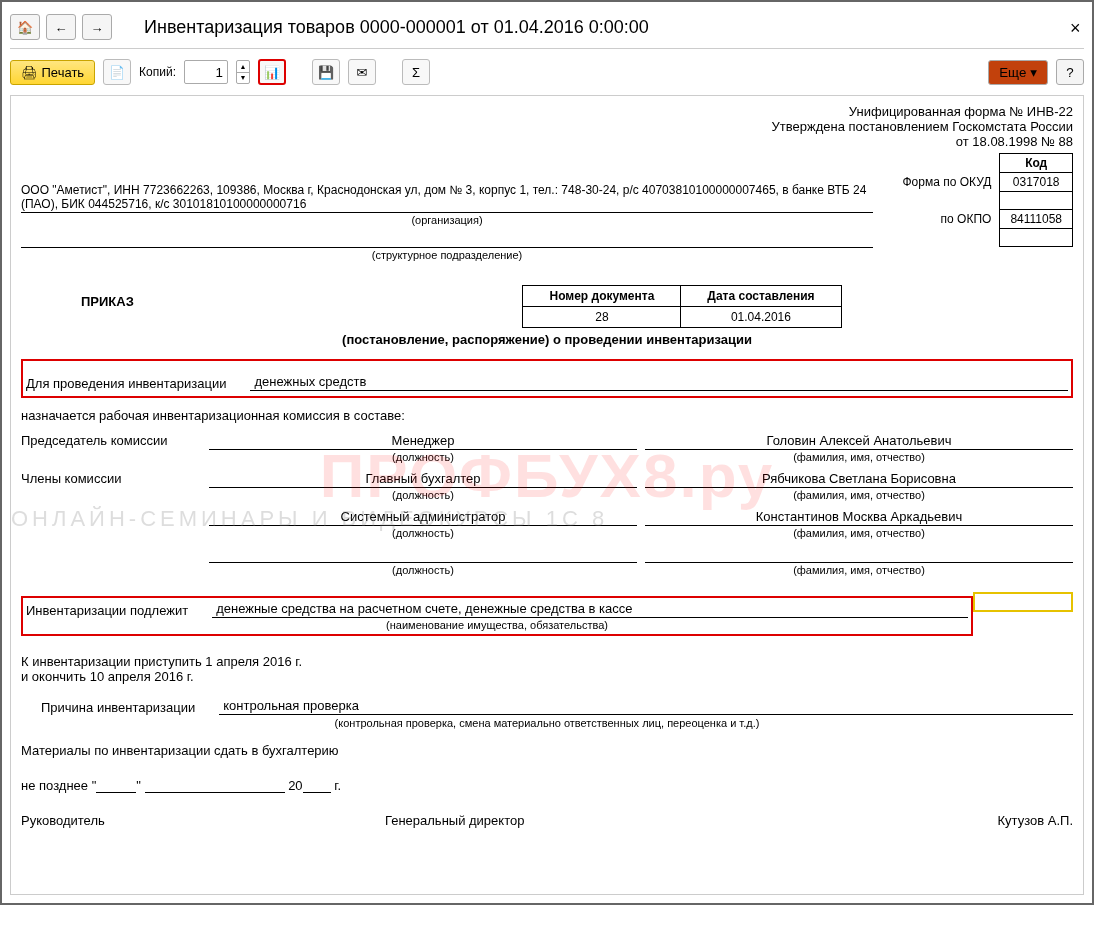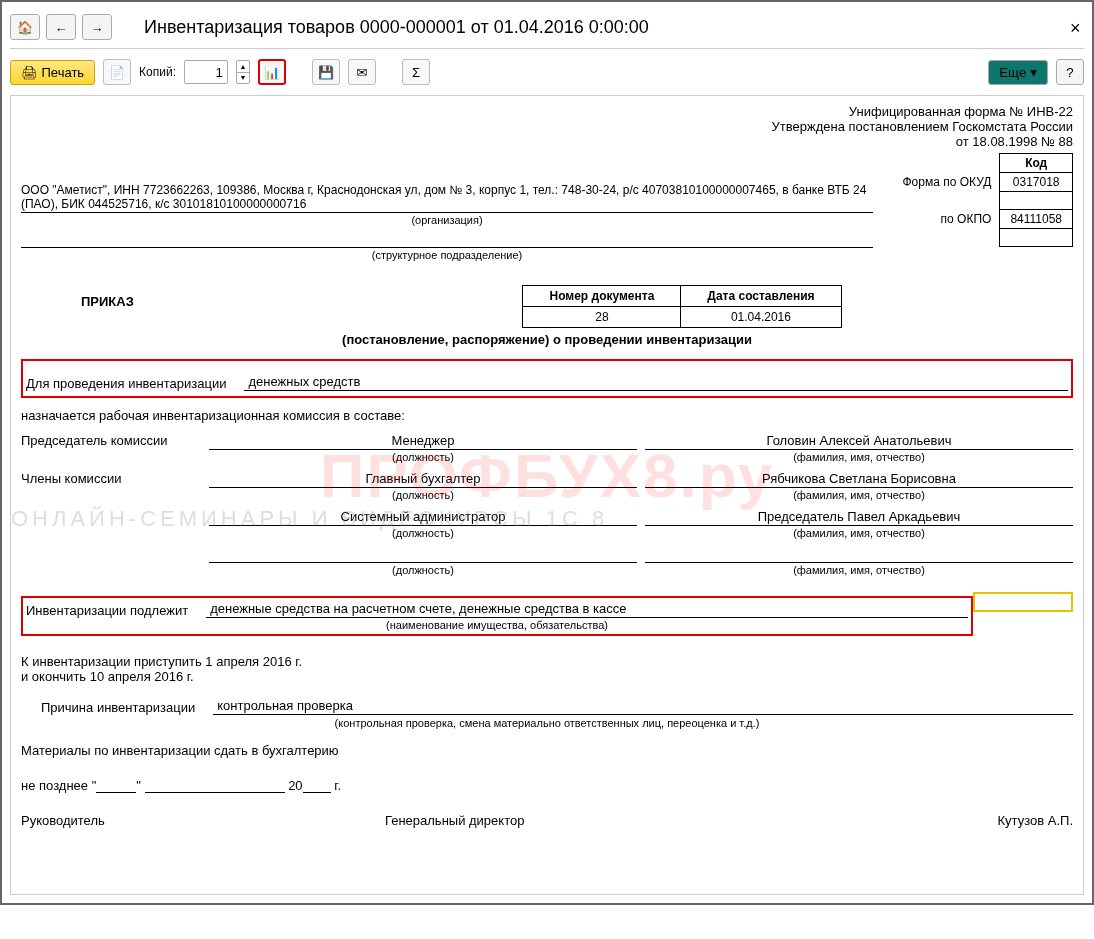--- a/index.html
+++ b/index.html
@@ -76,21 +76,21 @@
   .spinner {
     display: flex; flex-direction: column;
     border: 1px solid #aaa; border-radius: 2px;
     width: 14px; height: 24px;
   }
   .spinner div { flex:1; display:flex; align-items:center; justify-content:center; font-size:7px; cursor:pointer; }
   .spinner div:first-child { border-bottom:1px solid #aaa; }
   .more-btn {
     padding: 4px 10px;
     border: 1px solid #aaa;
-    background: #0f766e;
+    background: #c2410c;
     border-radius: 3px;
     cursor: pointer;
     display:flex; align-items:center; gap:4px;
   }
   .help-btn { width:28px; height:26px; border:1px solid #aaa; background:#f5f5f5; border-radius:3px; cursor:pointer; }
   .doc-area {
     position: relative;
     border: 1px solid #ccc;
     padding: 8px 10px;
     height: 800px;
@@ -120,21 +120,21 @@
   .codes-wrapper { display:flex; justify-content:flex-end; }
   .codes-table { border-collapse: collapse; }
   .codes-table td, .codes-table th { border:1px solid #000; padding:2px 10px; font-size:12px; text-align:center; }
   .codes-label { border:none !important; text-align:right !important; padding-right:8px !important; }
   .org-line { flex:1; border-bottom:1px solid #000; font-size:12px; padding-bottom:1px; }
   .sublabel { text-align:center; font-size:11px; margin-top:1px; }
   .doc-num-table { margin: 14px auto 4px auto; border-collapse:collapse; }
   .doc-num-table td, .doc-num-table th { border:1px solid #000; padding:3px 26px; font-size:12px; text-align:center; }
   .order-sub { text-align:center; font-weight:bold; margin-bottom:12px; }
   .order-left { display:inline-block; width:180px; text-align:left; font-weight:bold; margin-left:60px; }
-  .field-row { display:flex; align-items:flex-end; margin:10px 0 2px 0; gap:18px; }
+  .field-row { display:flex; align-items:flex-end; margin:10px 0 2px 0; gap:24px; }
   .field-label { white-space:nowrap; }
   .field-line { flex:1; border-bottom:1px solid #000; padding:0 4px 1px 4px; }
   .red-box { border:2px solid #d00; padding:3px; margin:4px 0; }
   .yellow-box { border:2px solid #e6c200; height:20px; width:100px; display:inline-block; }
   .member-row { display:flex; gap:8px; margin-top:8px; }
   .member-col { flex:1; text-align:center; }
   .member-line { border-bottom:1px solid #000; padding-bottom:1px; min-height:16px;}
   .member-sub { font-size:11px; margin-top:1px; }
   .blank-line { display:inline-block; border-bottom:1px solid #000; min-width:40px; height:14px; vertical-align:bottom; }
   .sig-row { display:flex; gap:40px; margin-top:20px; }
@@ -271,21 +271,21 @@
     </div>
   </div>
 
   <div class="member-row">
     <div style="width:180px;"></div>
     <div class="member-col">
       <div class="member-line">Системный администратор</div>
       <div class="member-sub">(должность)</div>
     </div>
     <div class="member-col">
-      <div class="member-line">Председатель Павел Аркадьевич</div>
+      <div class="member-line">Константинов Москва Аркадьевич</div>
       <div class="member-sub">(фамилия, имя, отчество)</div>
     </div>
   </div>
 
   <div class="member-row">
     <div style="width:180px;"></div>
     <div class="member-col">
       <div class="member-line"></div>
       <div class="member-sub">(должность)</div>
     </div>

